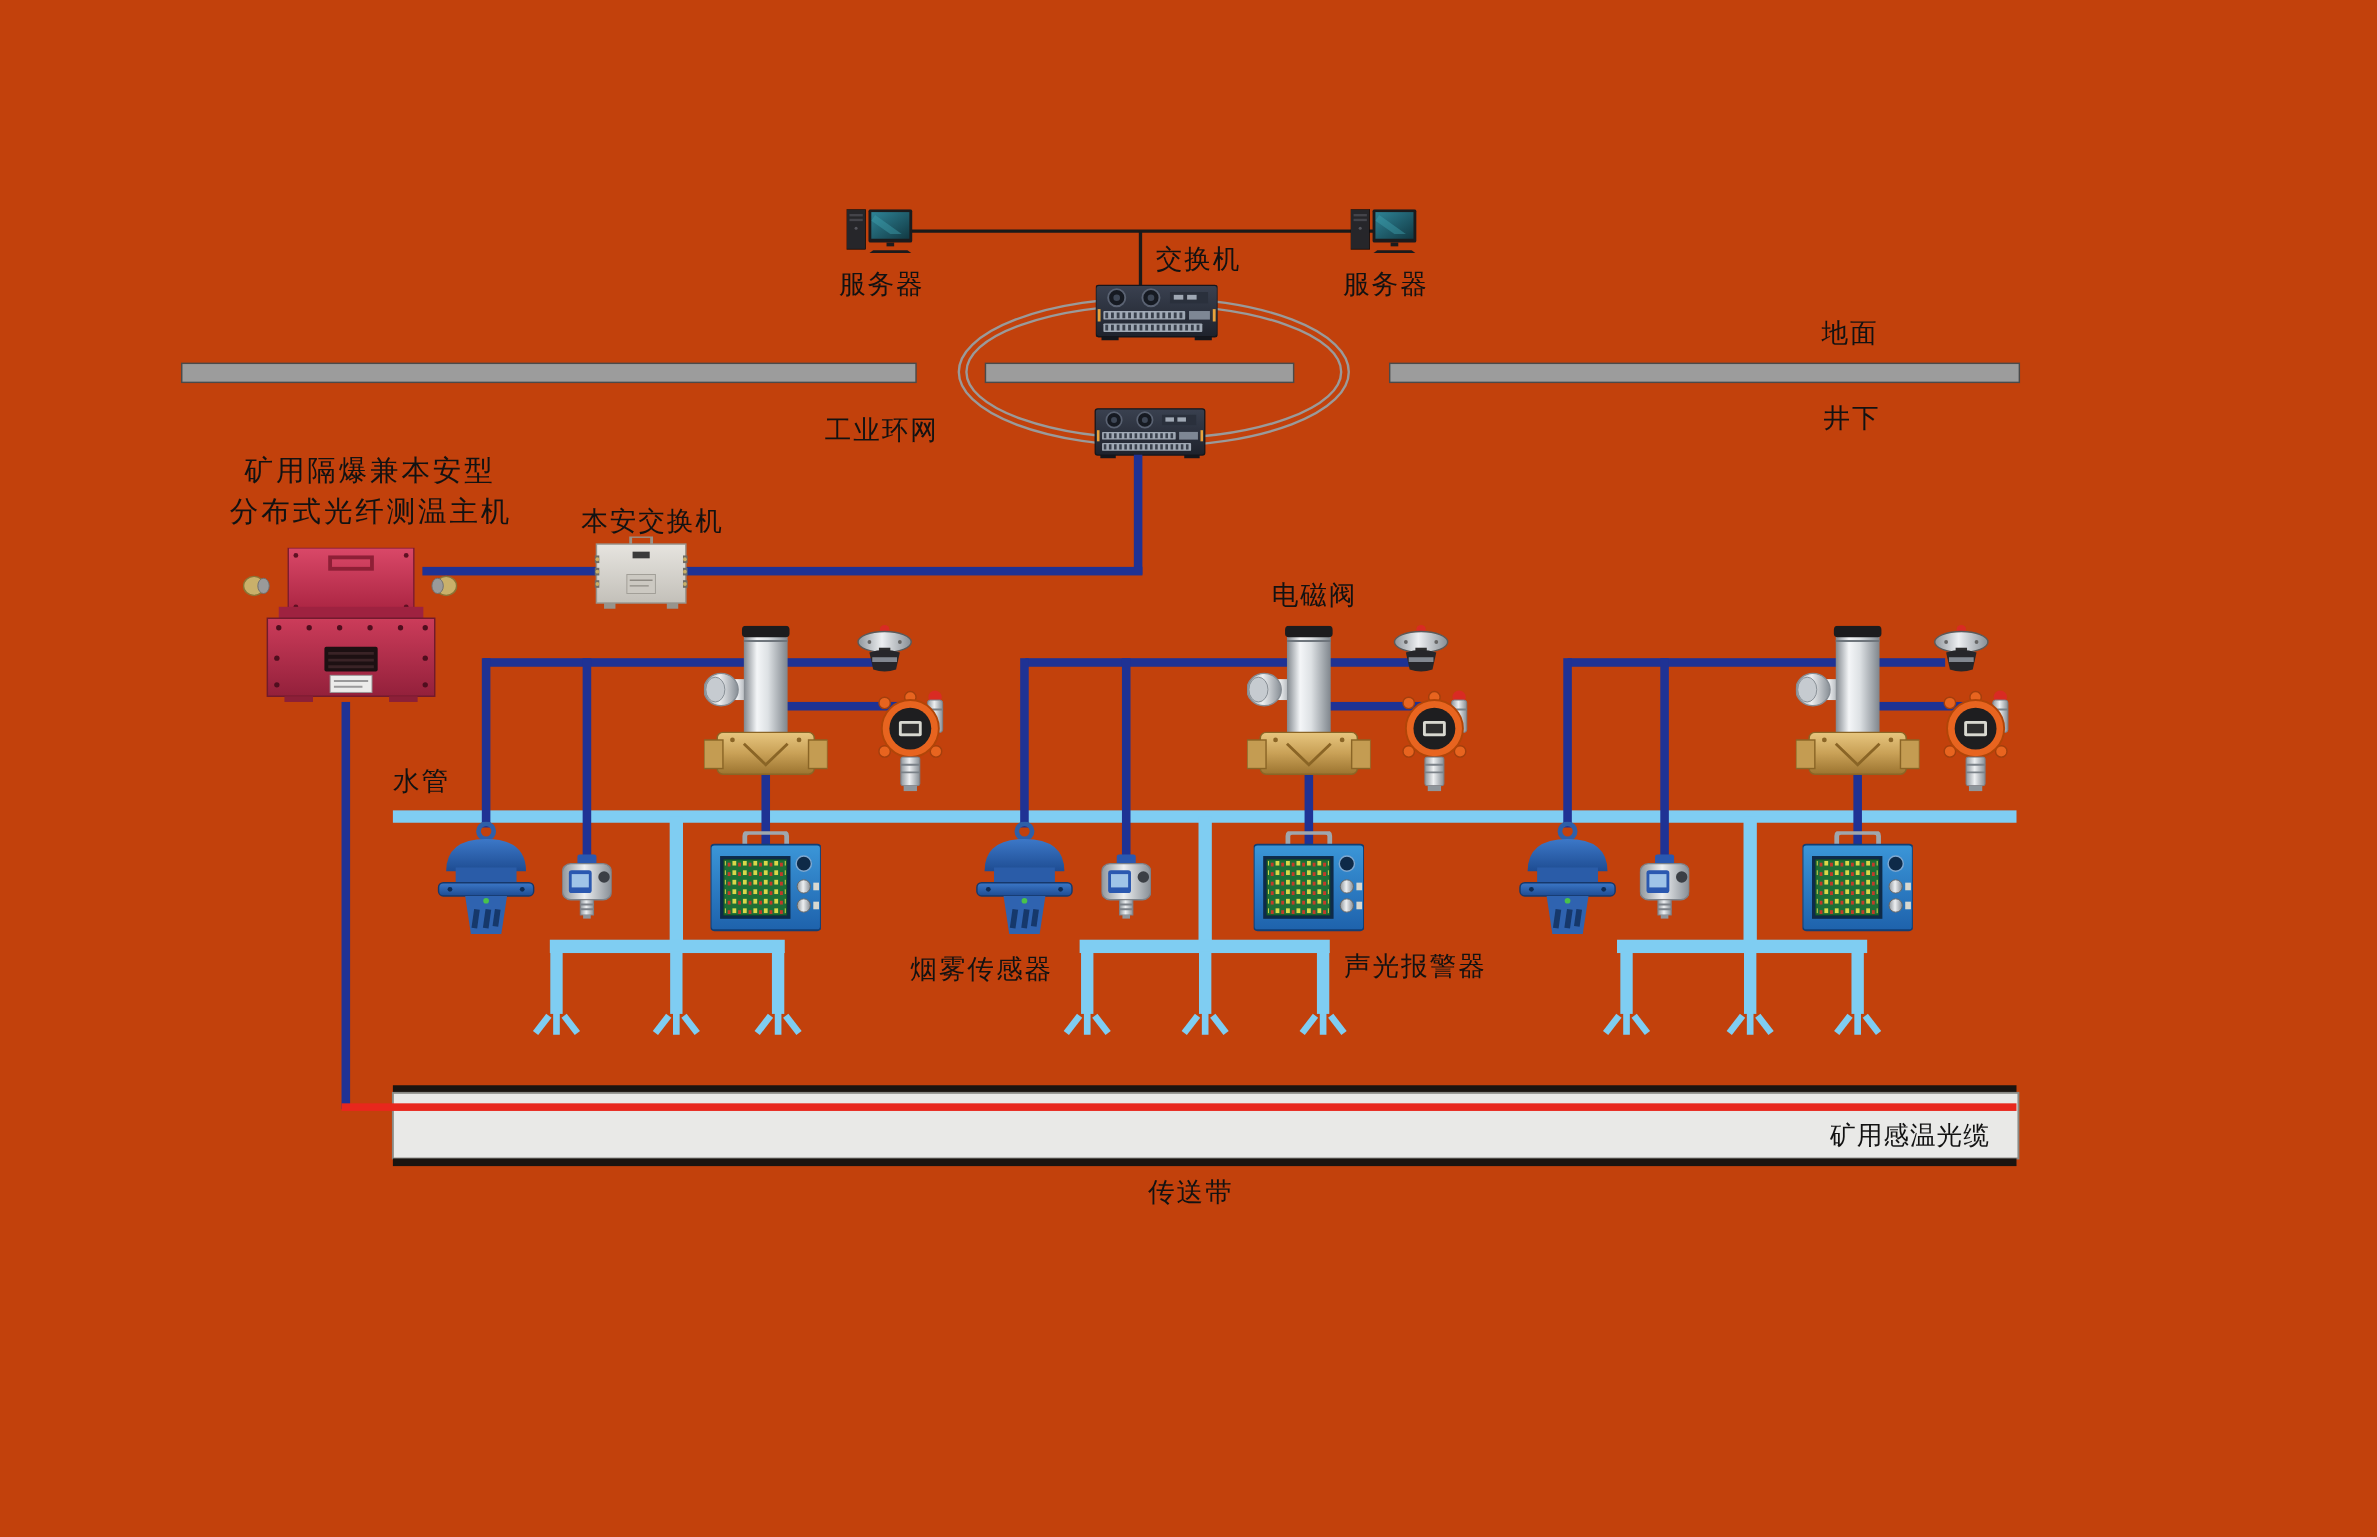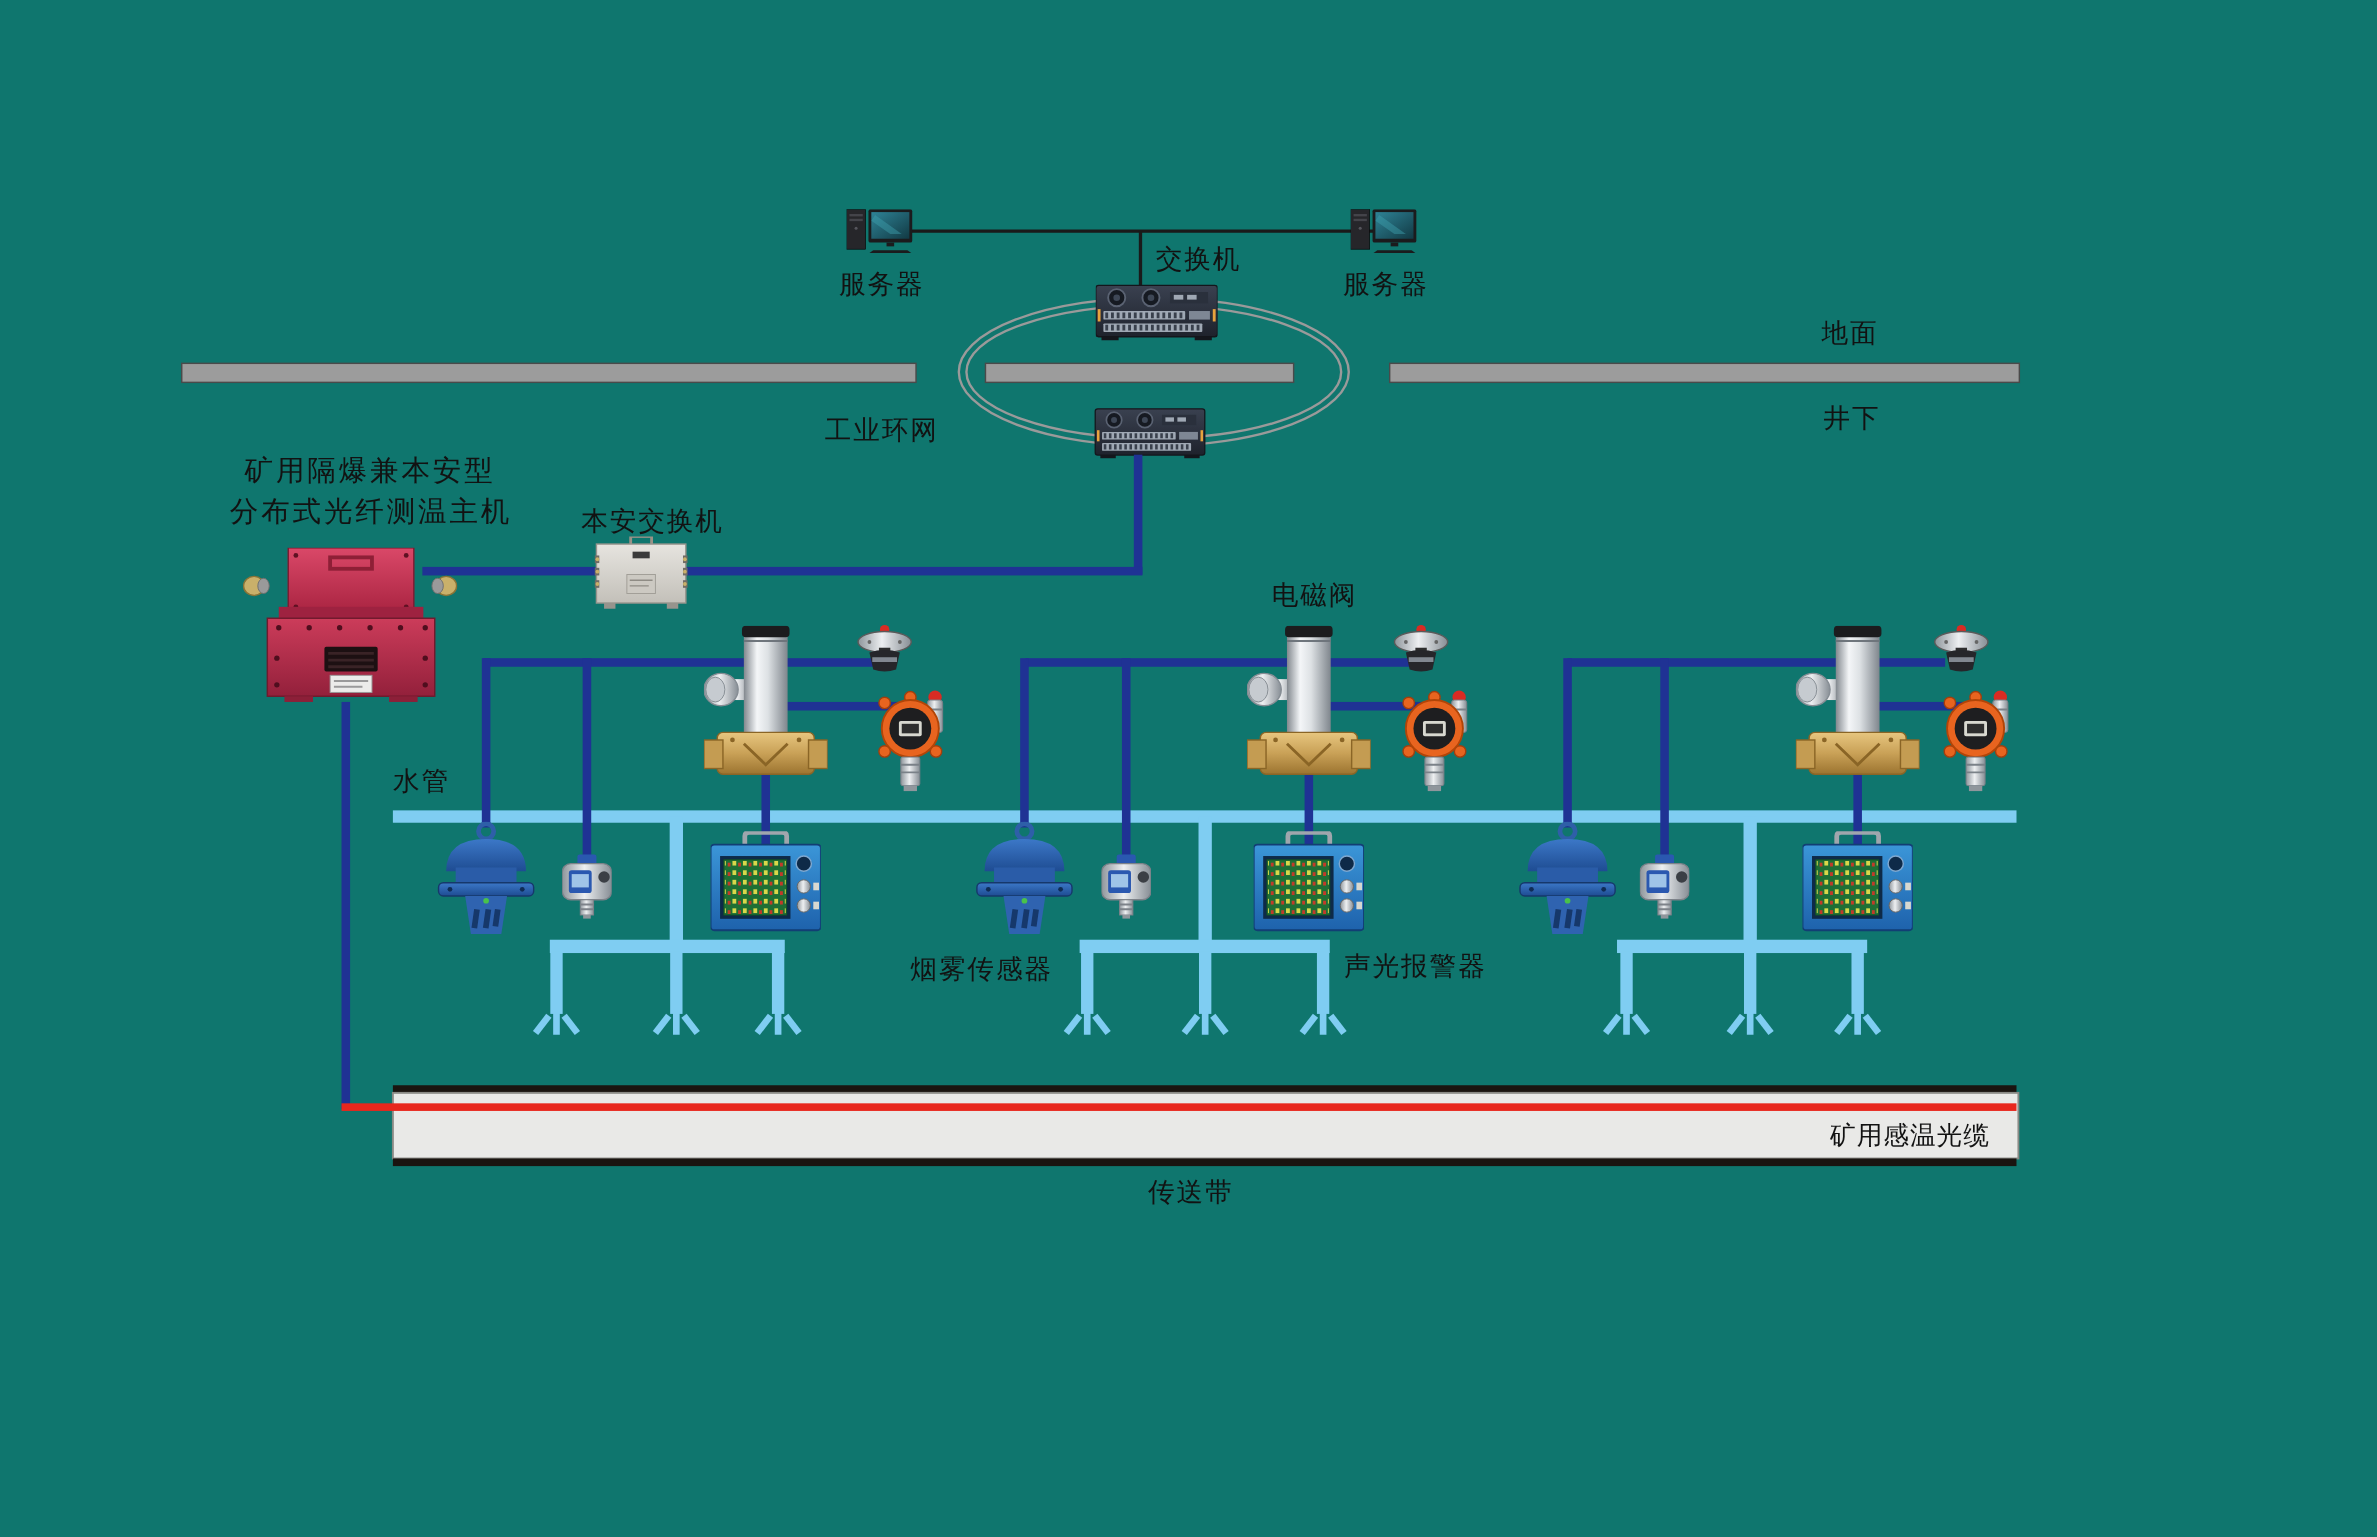--- a/index.html
+++ b/index.html
@@ -1,16 +1,16 @@
 <!DOCTYPE html>
 <html style="font-size:15px"><head>
 <meta charset="utf-8">
 <style>
   html,body{margin:0;padding:0;background:#fff;}
-  .stage{position:relative;width:2378px;height:1538px;background:#0f766e;overflow:hidden;}
+  .stage{position:relative;width:2378px;height:1538px;background:#c2410c;overflow:hidden;}
   svg{position:absolute;left:0;top:0;}
   text{font-family:"DejaVu Sans","Liberation Sans",sans-serif;fill:#121212;}
   .lbl{font-size:28px;letter-spacing:2px;}
   .lbl-big{font-size:30px;letter-spacing:3px;}
   .lbl-mid{text-anchor:middle;}
 </style>
 </head>
 <body>
 
 <div class="stage">

